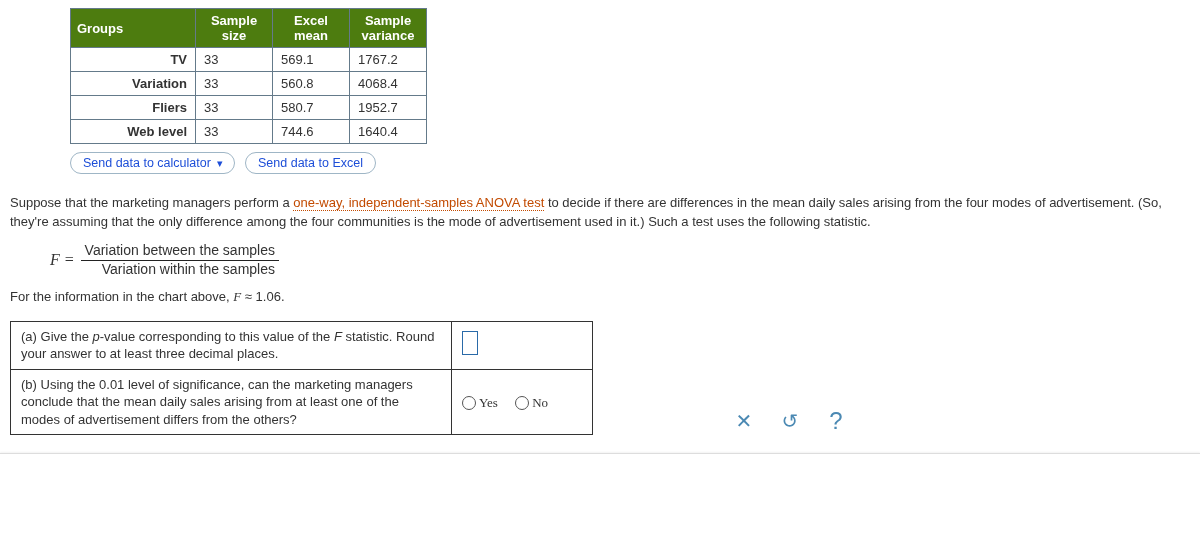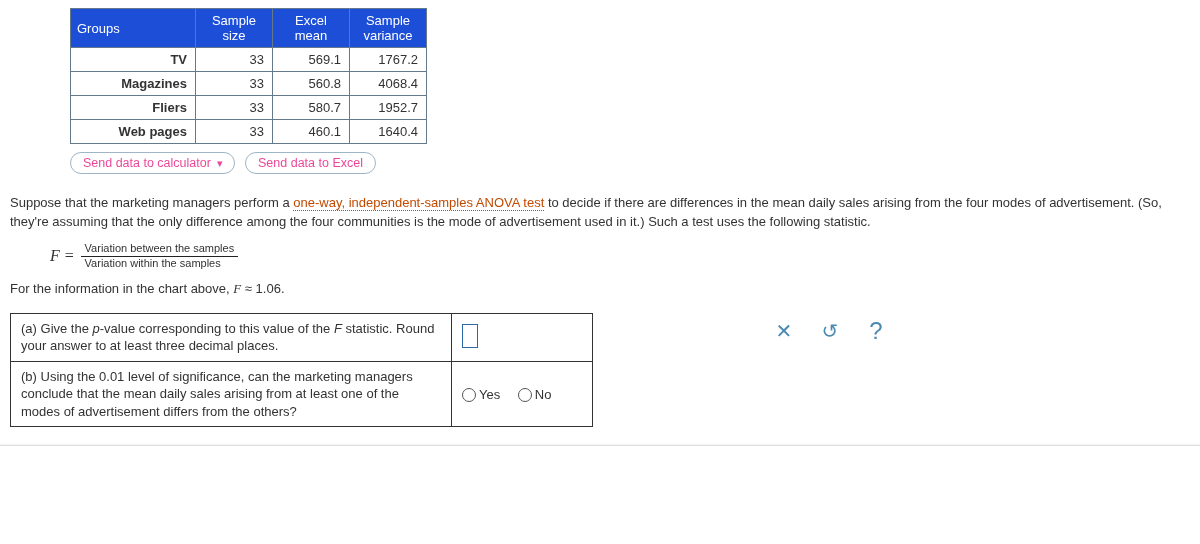--- a/index.html
+++ b/index.html
@@ -19,53 +19,53 @@
   .data-table {
     border-collapse: collapse;
     margin-left: 60px;
   }
   .data-table th, .data-table td {
     border: 1px solid #647a8a;
     padding: 4px 8px;
     font-size: 13px;
   }
   .data-table th {
-    background: #1d4ed8;
+    background: #4d7c0f;
     color: #fff;
-    font-weight: normal;
+    font-weight: bold;
     text-align: center;
   }
   .data-table th.groups {
     text-align: left;
     width: 110px;
     padding-left:6px;
   }
   .data-table th.col {
     width: 60px;
   }
   .data-table td.rowlabel {
     font-weight: bold;
     text-align: right;
     padding-left:6px;
   }
   .data-table td.num {
-    text-align: right;
+    text-align: left;
   }
   
   .btnrow {
     margin: 8px 0 0 60px;
   }
   .pill {
     display: inline-flex;
     align-items: center;
     border: 1px solid #9fb6c6;
     border-radius: 14px;
     padding: 3px 12px;
     font-size: 12.5px;
-    color: #ec4899;
+    color: #1d4ed8;
     background: #fff;
     margin-right: 6px;
   }
   .pill .chev {
     margin-left: 6px;
     font-size: 11px;
   }
   
   .body-text {
     margin: 20px 0 0 0;
@@ -83,60 +83,60 @@
     align-items: center;
   }
   .formula .F {
     font-style: italic;
     font-family: 'Times New Roman', serif;
     font-size: 16px;
   }
   .formula .frac {
     display: inline-flex;
     flex-direction: column;
-    align-items: flex-start;
+    align-items: flex-end;
     margin-left: 6px;
-    font-size: 11px;
+    font-size: 14px;
   }
   .formula .frac .top, .formula .frac .bot {
     padding: 0 4px 2px 4px;
   }
   .formula .frac .line {
     width: 100%;
     border-top: 1px solid #222;
   }
   .fline {
     margin: 8px 0 16px 0;
   }
   .fline .Fi {
     font-style: italic;
     font-family: 'Times New Roman', serif;
   }
   
   .answers-wrap {
     display: flex;
-    align-items: flex-start;
-    gap: 40px;
+    align-items: flex-end;
   }
   .answers-table {
     border-collapse: collapse;
   }
   .answers-table td {
     border: 1px solid #333;
     padding: 6px 10px;
     vertical-align: middle;
     font-size: 13px;
   }
   .answers-table td.prompt {
     max-width: 420px;
     line-height: 1.35;
   }
   .answers-table td.field {
     width: 120px;
     text-align: left;
+    font-family: Liberation Serif, serif;
   }
   .pval-input {
     width: 14px;
     height: 22px;
     border: 1px solid #2a6aa8;
     background: #fff;
     display: inline-block;
   }
   .radio {
     width: 12px; height: 12px;
@@ -184,35 +184,35 @@
     <th class="col">Excel mean</th>
     <th class="col">Sample variance</th>
   </tr>
   <tr>
     <td class="rowlabel">TV</td>
     <td class="num">33</td>
     <td class="num">569.1</td>
     <td class="num">1767.2</td>
   </tr>
   <tr>
-    <td class="rowlabel">Magazines</td>
+    <td class="rowlabel">Variation</td>
     <td class="num">33</td>
     <td class="num">560.8</td>
     <td class="num">4068.4</td>
   </tr>
   <tr>
     <td class="rowlabel">Fliers</td>
     <td class="num">33</td>
     <td class="num">580.7</td>
     <td class="num">1952.7</td>
   </tr>
   <tr>
-    <td class="rowlabel">Web pages</td>
-    <td class="num">33</td>
-    <td class="num">460.1</td>
+    <td class="rowlabel">Web level</td>
+    <td class="num">33</td>
+    <td class="num">744.6</td>
     <td class="num">1640.4</td>
   </tr>
 </tbody>
     </table>
 
 <div class="btnrow">
   <span class="pill">
     <span>Send data to calculator</span>
     <span class="chev">▾</span>
   </span>

